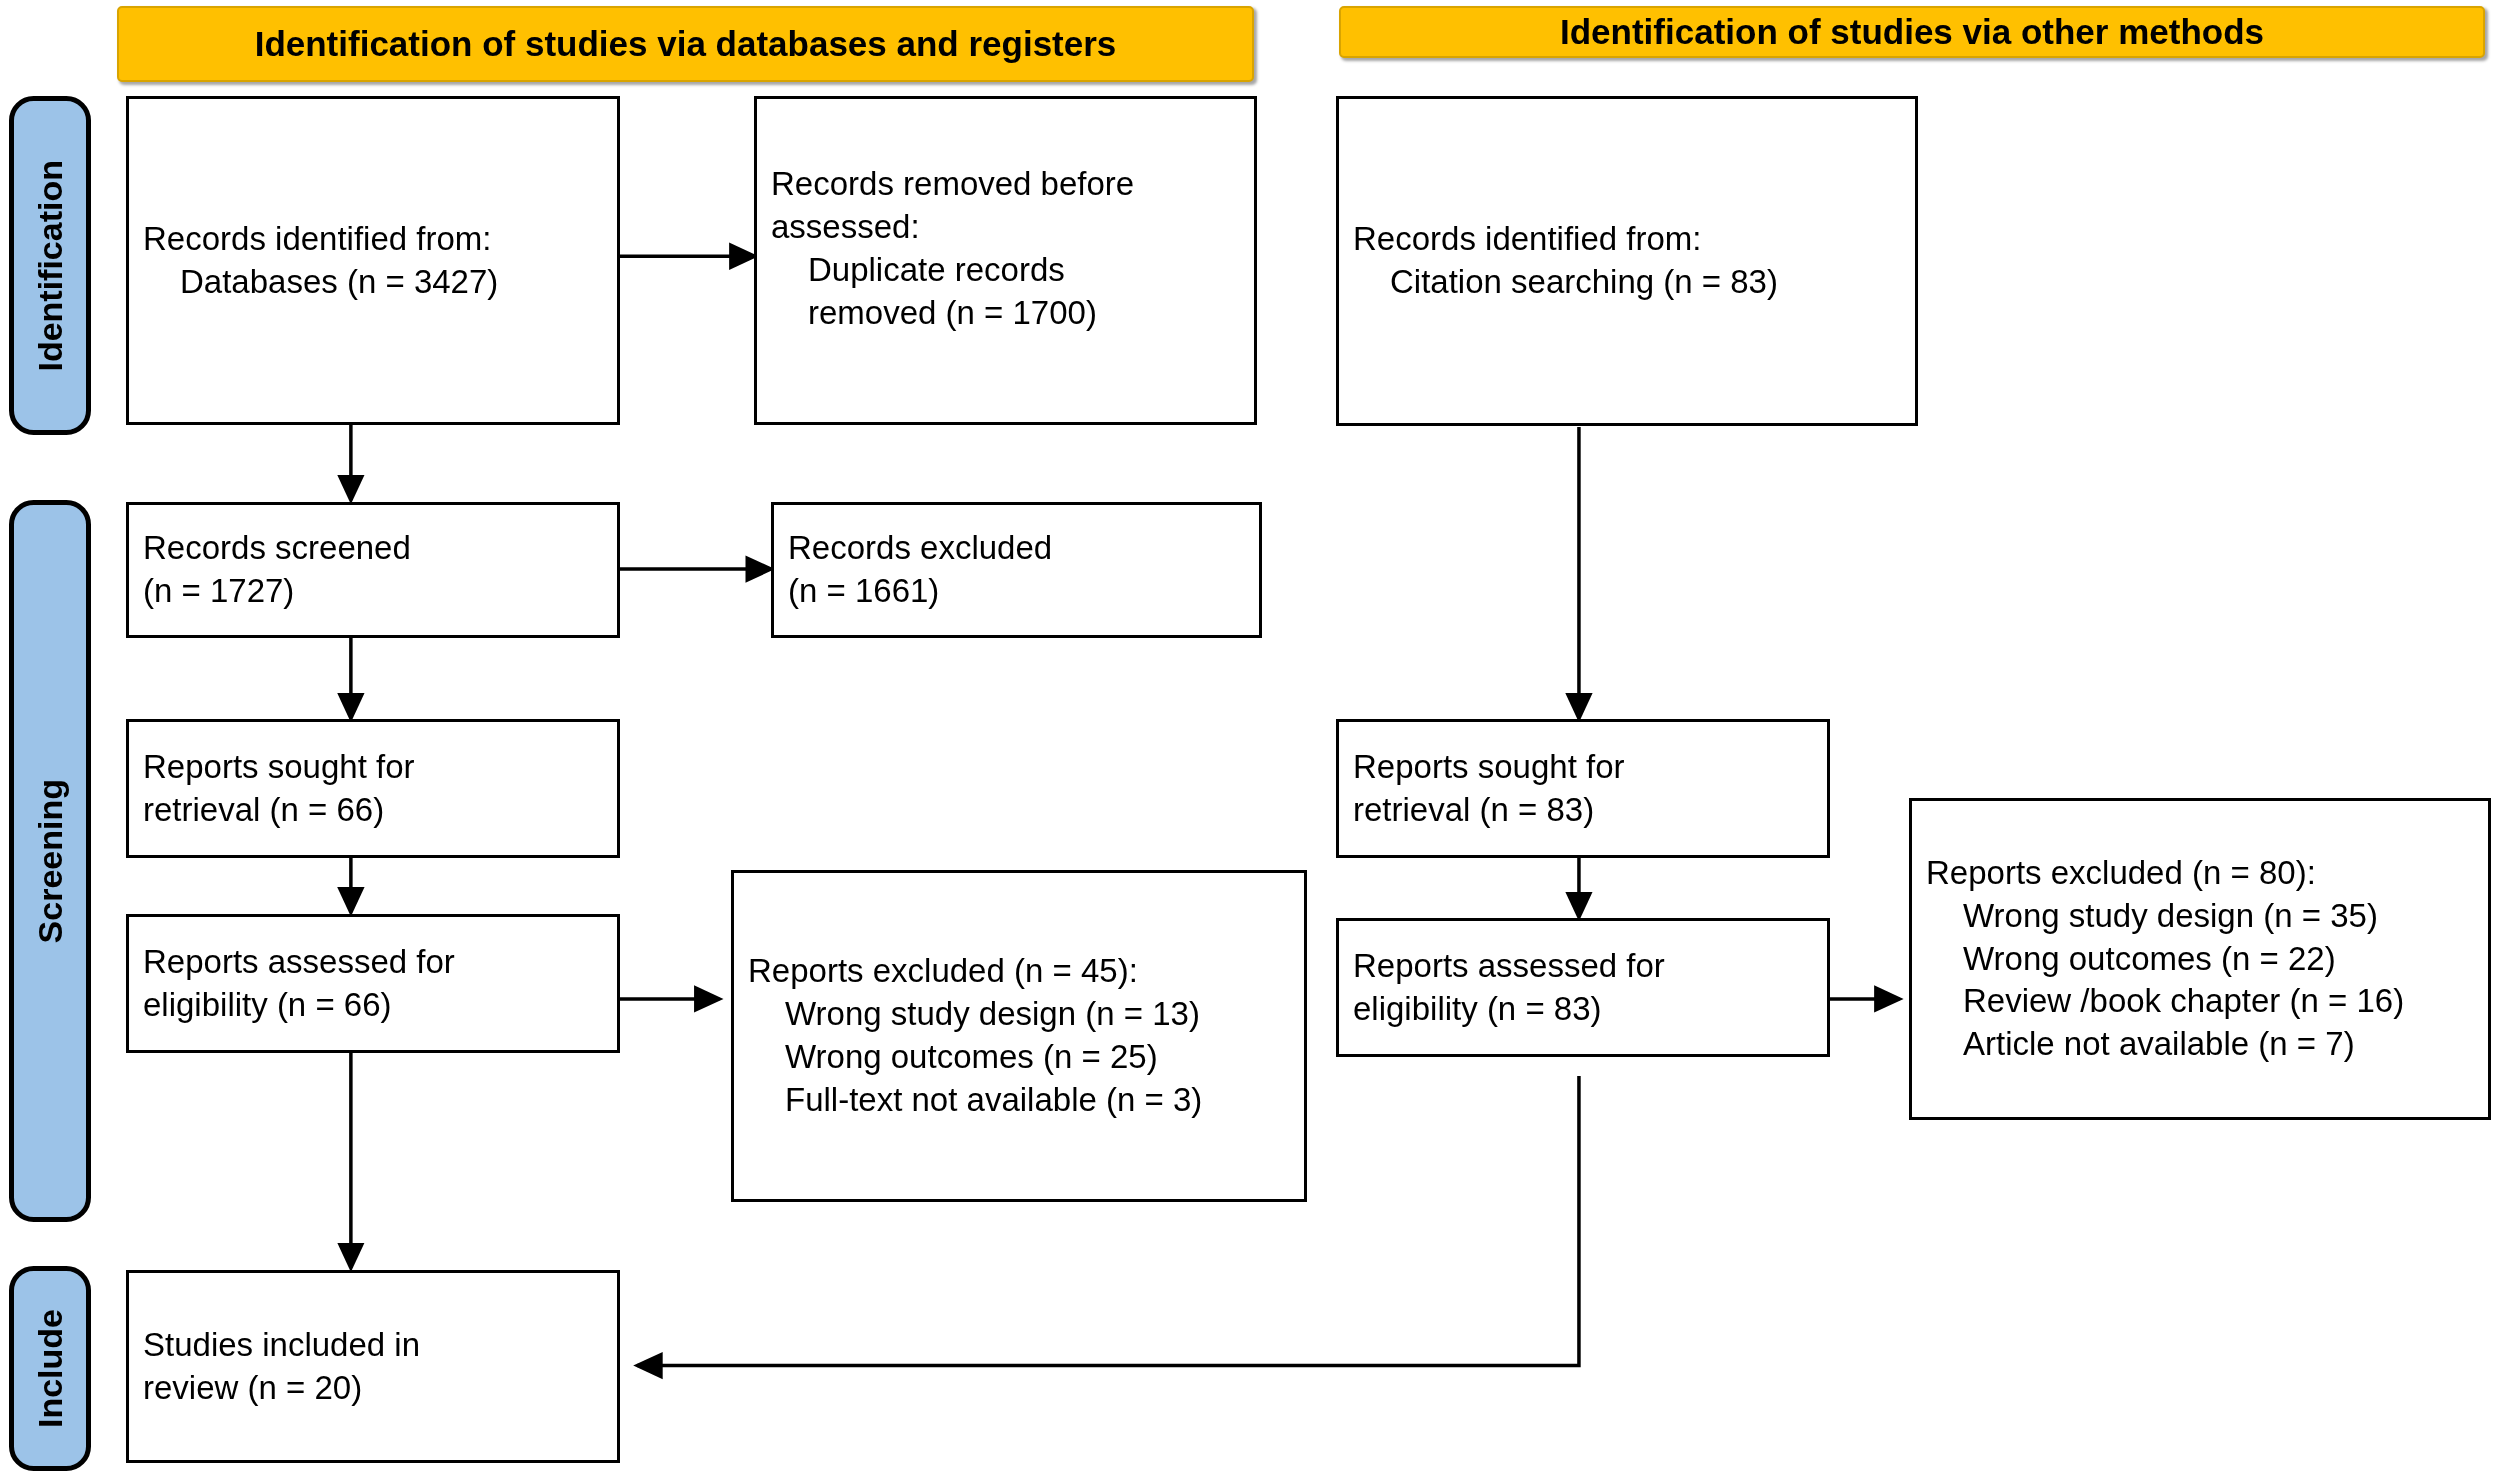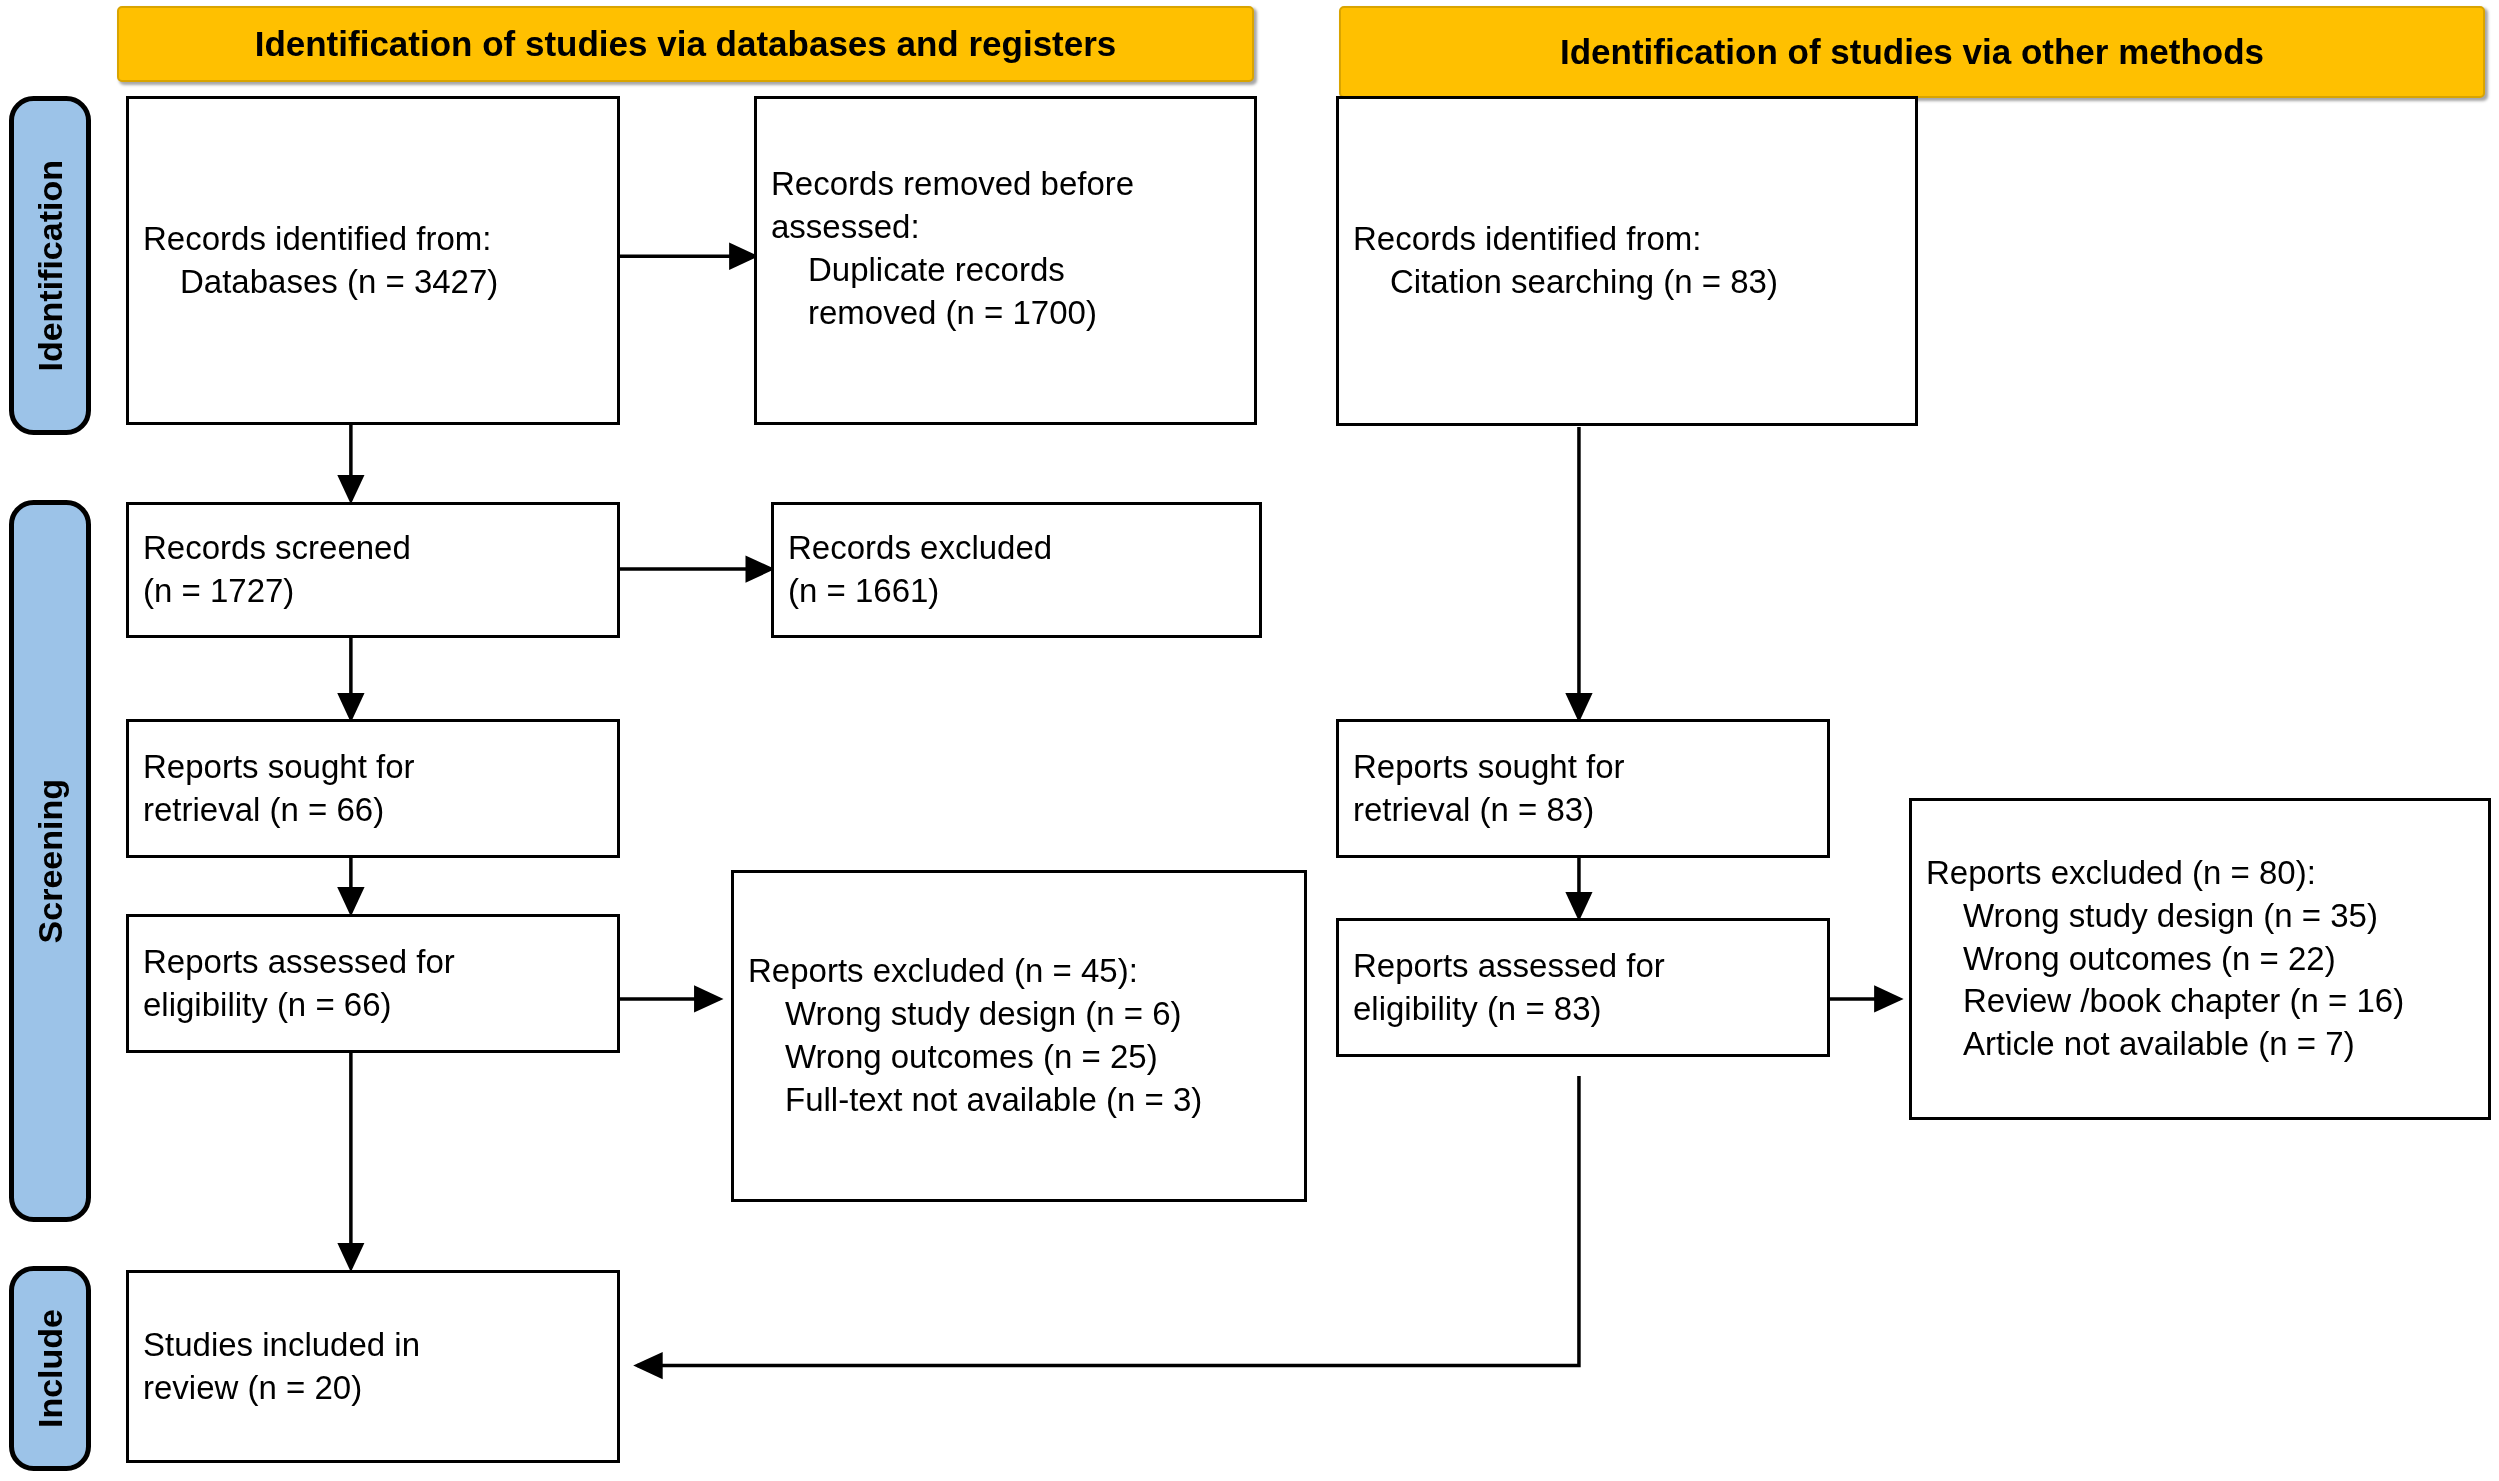--- a/index.html
+++ b/index.html
@@ -137,21 +137,21 @@
   </div>
 
   <div class="phase-bar" style="left:8.8px; top:1266px; width:82px; height:205px;">
     <span class="phase-label">Include</span>
   </div>
 
   <div class="banner" style="left:117px; top:5.8px; width:1137px; height:76px;">
     <span class="banner-label">Identification of studies via databases and registers</span>
   </div>
 
-  <div class="banner" style="left:1339px; top:5.8px; width:1146px; height:92px;">
+  <div class="banner" style="left:1339px; top:5.8px; width:1146px; height:52px;">
     <span class="banner-label">Identification of studies via other methods</span>
   </div>
 
   <div class="flow-box" style="left:126px; top:96px; width:494px; height:329px;">
     <div class="box-text">
       <span class="ln">Records identified from:</span>
       <span class="ind">Databases (n = 3427)</span>
     </div>
   </div>
 
@@ -188,21 +188,21 @@
   <div class="flow-box" style="left:126px; top:914px; width:494px; height:139px;">
     <div class="box-text">
       <span class="ln">Reports assessed for</span>
       <span class="ln">eligibility (n = 66)</span>
     </div>
   </div>
 
   <div class="flow-box" style="left:731px; top:870px; width:576px; height:332px;">
     <div class="box-text">
       <span class="ln">Reports excluded (n = 45):</span>
-      <span class="ind">Wrong study design (n = 6)</span>
+      <span class="ind">Wrong study design (n = 13)</span>
       <span class="ind">Wrong outcomes (n = 25)</span>
       <span class="ind">Full-text not available (n = 3)</span>
     </div>
   </div>
 
   <div class="flow-box" style="left:126px; top:1270px; width:494px; height:193px;justify-content:center;">
     <div class="box-text">
       <span class="ln">Studies included in</span>
       <span class="ln">review (n = 20)</span>
     </div>

